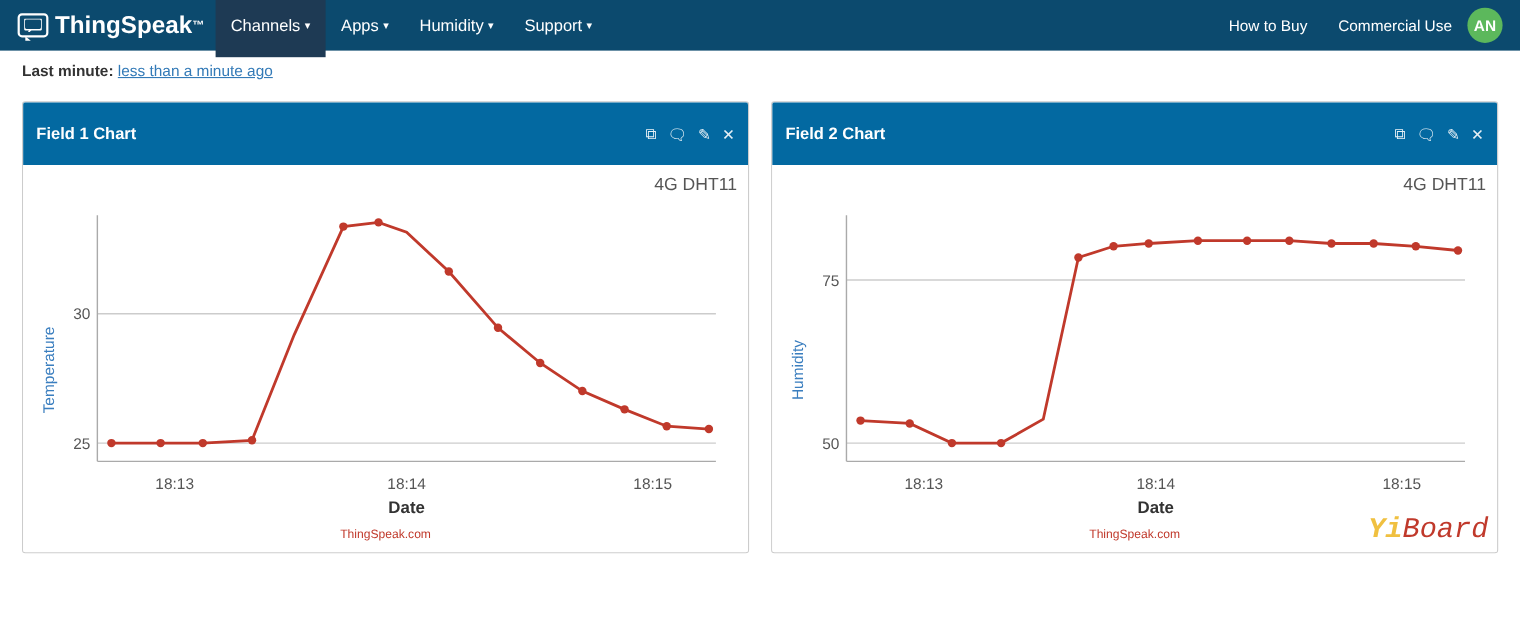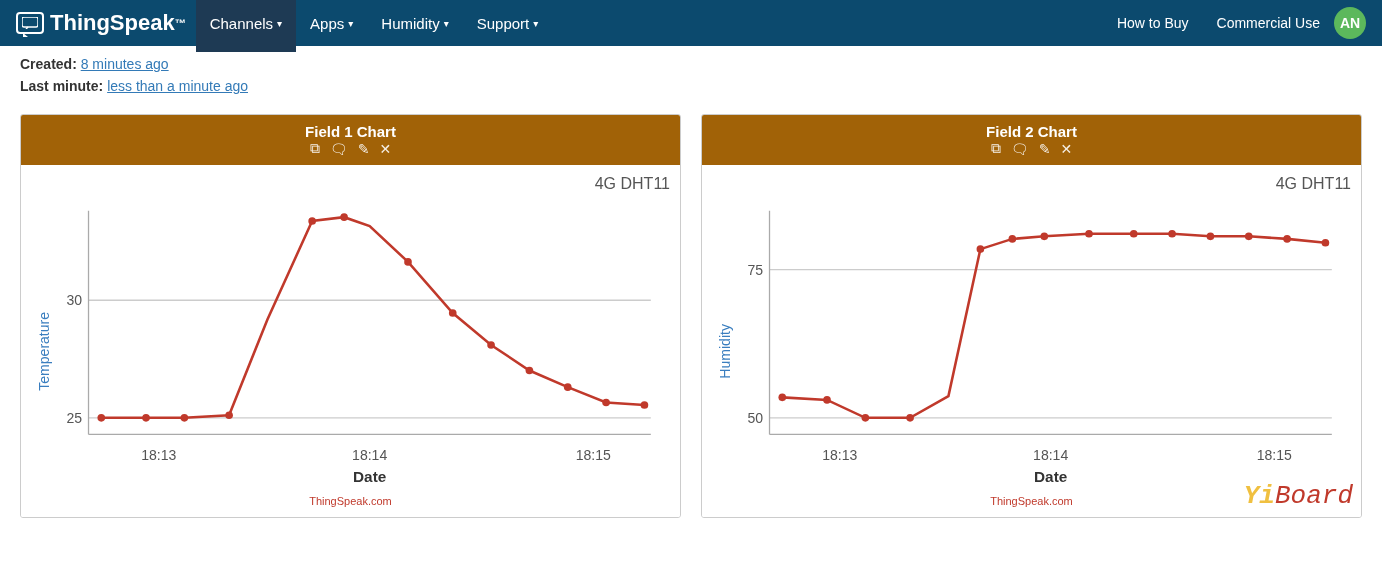--- a/index.html
+++ b/index.html
@@ -113,27 +113,26 @@
       gap: 20px;
       margin-top: 20px;
     }
     .chart-card {
       flex: 1;
       border: 1px solid #ccc;
       border-radius: 3px;
       overflow: hidden;
     }
     .chart-header {
-      background: #a16207;
-      color: #fff;
-      padding: 8px 12px;
+      background: #0369a1;
+      color: #fff;
+      padding: 20px 12px;
       display: flex;
       align-items: center;
       justify-content: space-between;
-      flex-direction: column;
     }
     .chart-header-title { font-size: 15px; font-weight: bold; }
     .chart-header-icons {
       display: flex;
       align-items: center;
       gap: 10px;
     }
     .chart-header-icons span {
       cursor: pointer;
       font-size: 14px;
@@ -203,24 +202,20 @@
     </div>
     <div class="nav-item">
       <span>Commercial Use</span>
     </div>
     <div class="user-badge">AN</div>
   </div>
 </nav>
 
 <div class="page-content">
 
-  <div class="channel-meta">
-    <span class="label">Created:</span>
-    <a>8 minutes ago</a>
-  </div>
   <div class="channel-meta">
     <span class="label">Last minute:</span>
     <a>less than a minute ago</a>
   </div>
 
   <div class="charts-row">
 
     <div class="chart-card">
       <div class="chart-header">
         <span class="chart-header-title">Field 1 Chart</span>

